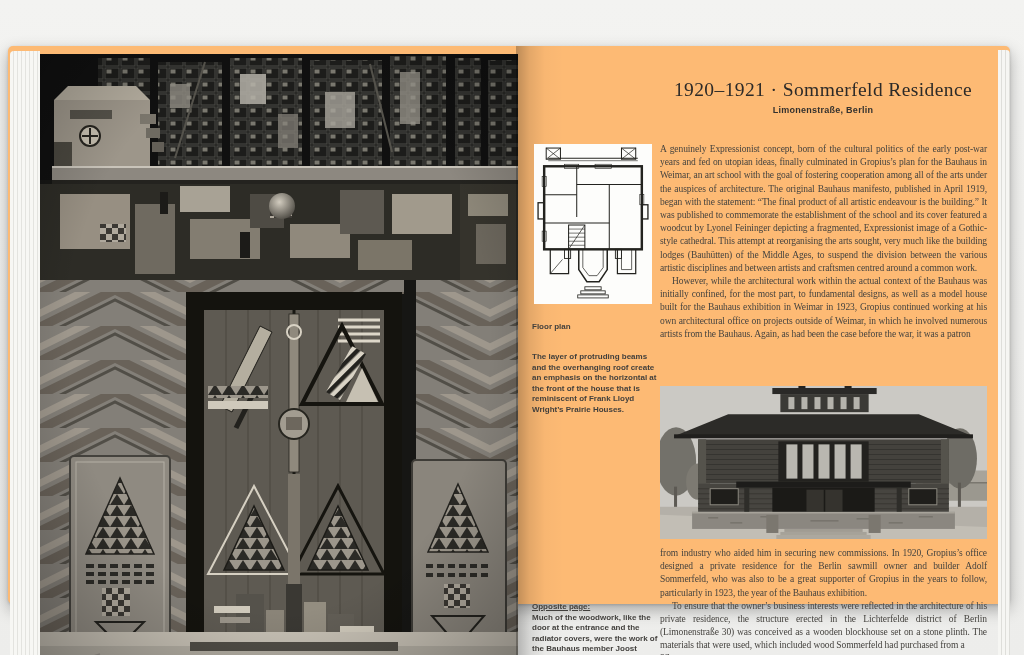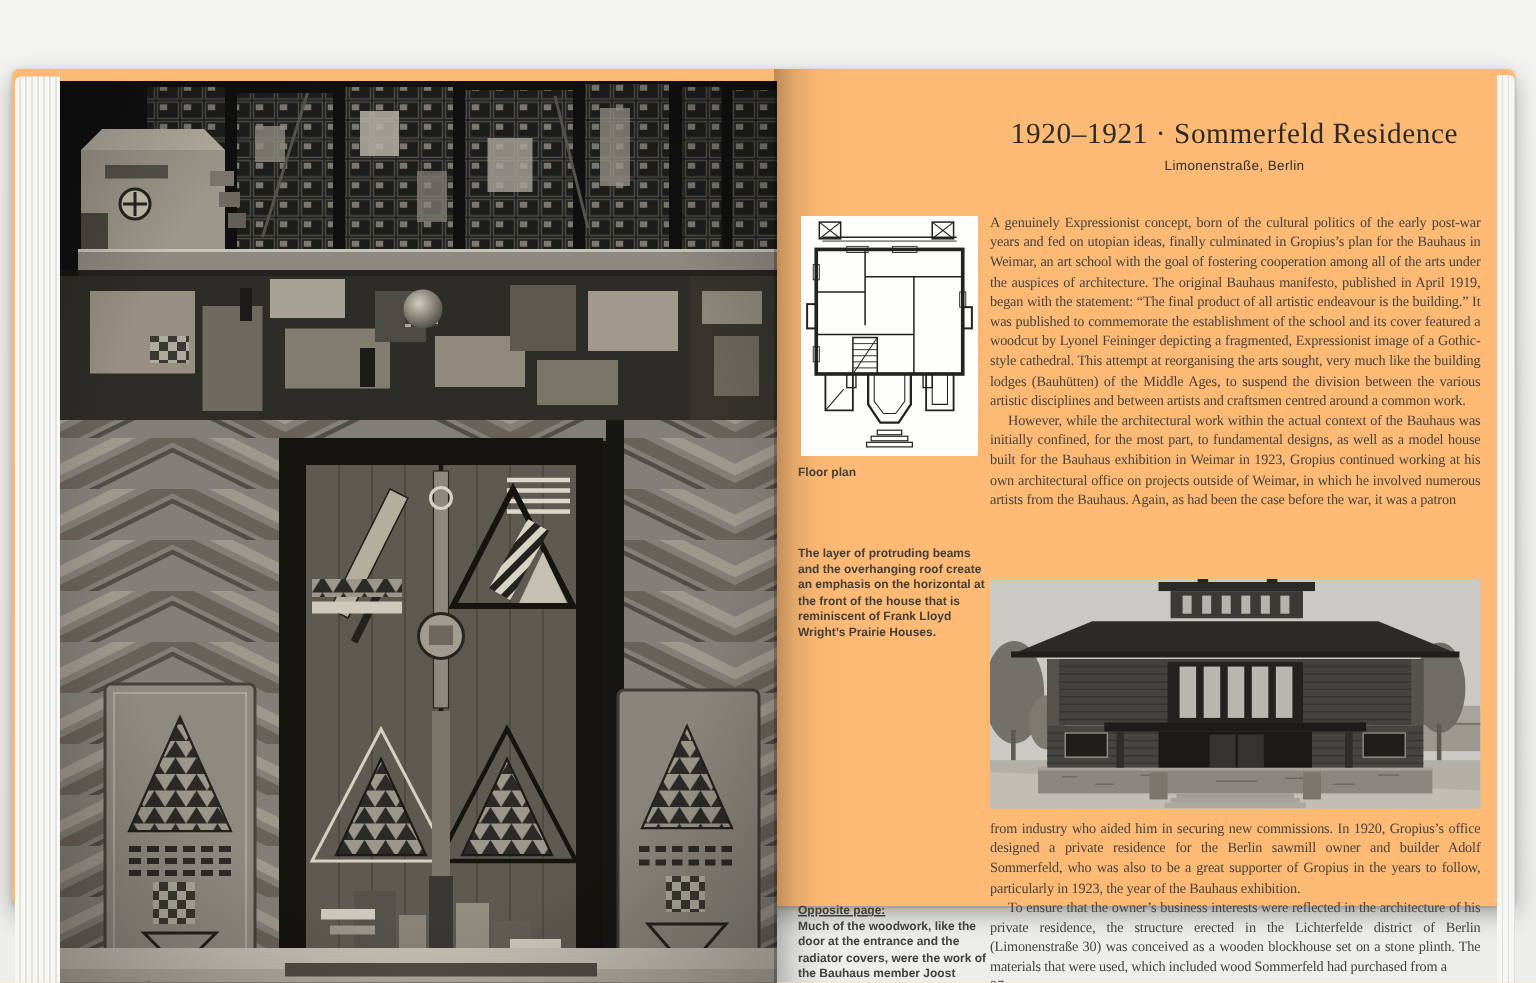--- a/index.html
+++ b/index.html
@@ -40,32 +40,32 @@
     border-bottom:1px solid #888883; border-radius:0 0 4px 4px;
   }
   
   .page-title {
     position:absolute; left:640px; top:33px; width:350px; text-align:center;
     font-family:"Liberation Serif", serif; font-size:19.5px; font-weight:400;
     letter-spacing:0.4px; color:#2c2a28;
   }
   .page-subtitle {
     position:absolute; left:640px; top:59px; width:350px; text-align:center;
-    font-size:9px; font-weight:400; letter-spacing:0.25px; color:#33312e;
+    font-size:9px; font-weight:700; letter-spacing:0.25px; color:#33312e;
   }
   .floorplan {
     position:absolute; left:526px; top:98px; width:118px; height:160px; background:#fdfdfb;
   }
   .floorplan svg { display:block; width:100%; height:100%; }
   .margin-cap {
     position:absolute; left:524px; width:126px;
     font-size:8px; line-height:10.5px; font-weight:700; color:#413f3c;
   }
-  .fp-cap { top:264px; }
-  .cap-beams { top:318px; }
+  .fp-cap { top:276px; }
+  .cap-beams { top:306px; }
   .cap-opposite { top:556px; }
   .cap-opposite .lbl { display:block;text-decoration:underline; }
   .bodycol {
     position:absolute; left:652px; width:327px;
     font-size:9.5px; line-height:13.2px; letter-spacing:-0.1px;
     text-align:justify; color:#45433f;font-family:Liberation Serif, serif;
   }
   .block1 { top:97px; }
   .block2 { top:501px; }
   .bodycol p { margin:0; }

